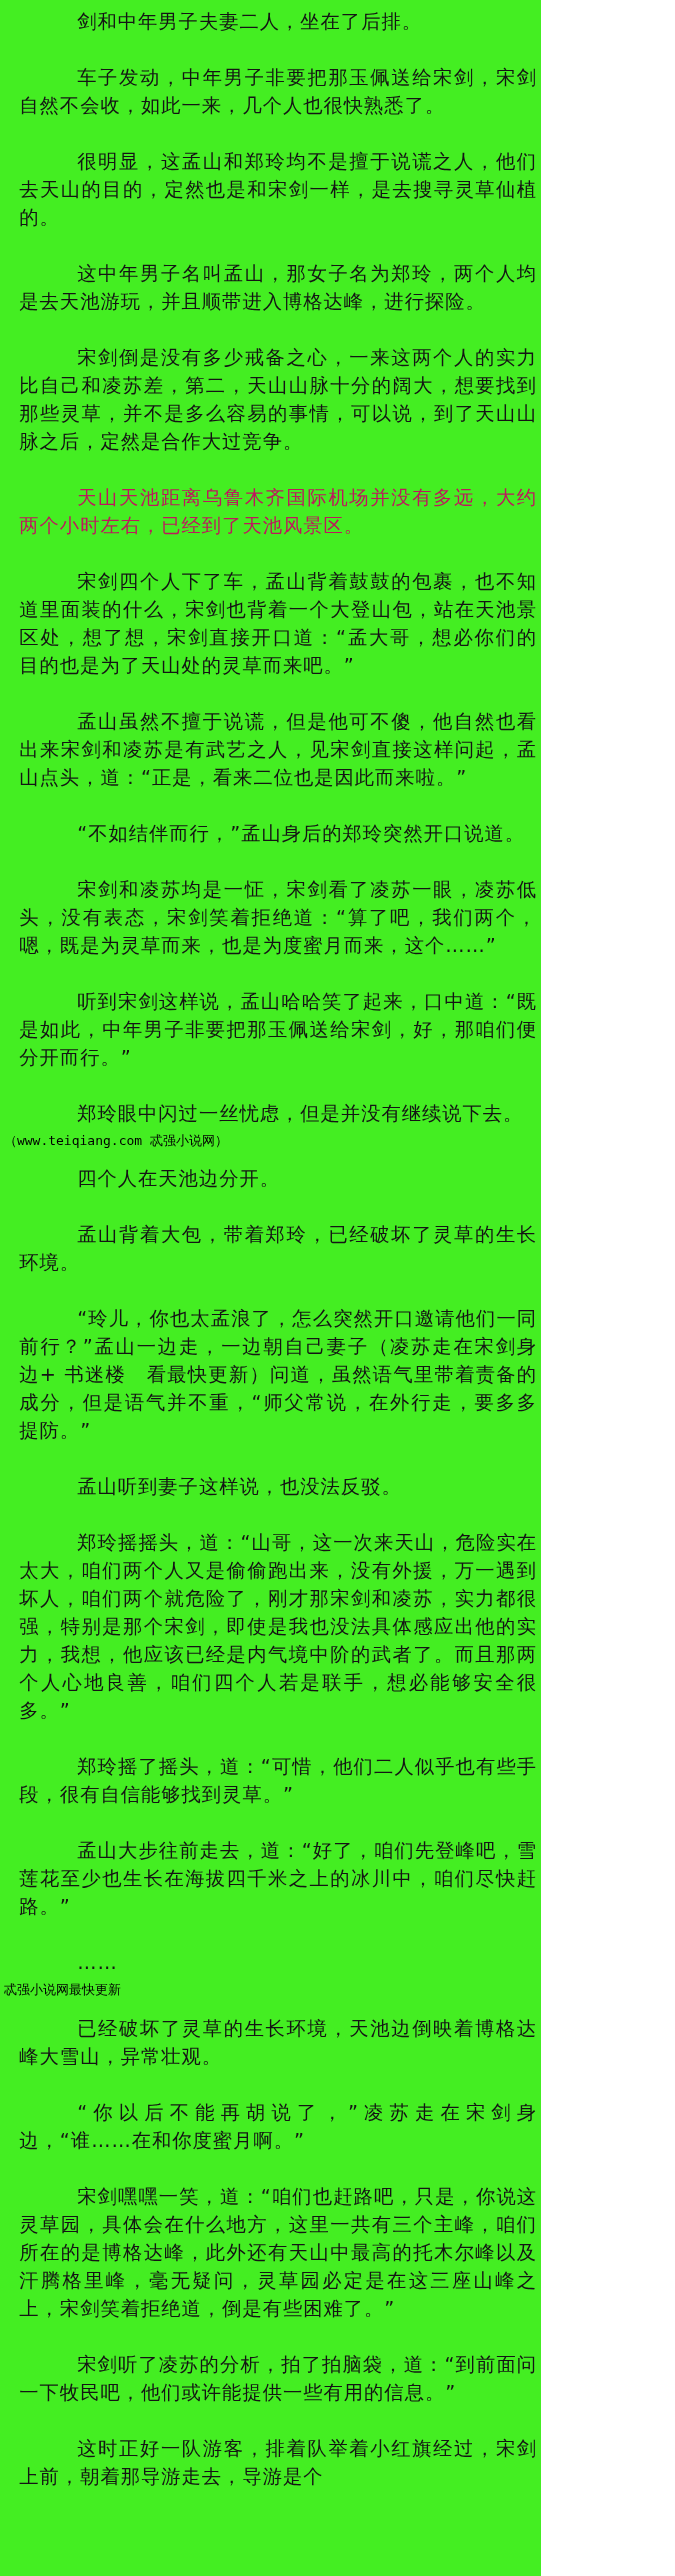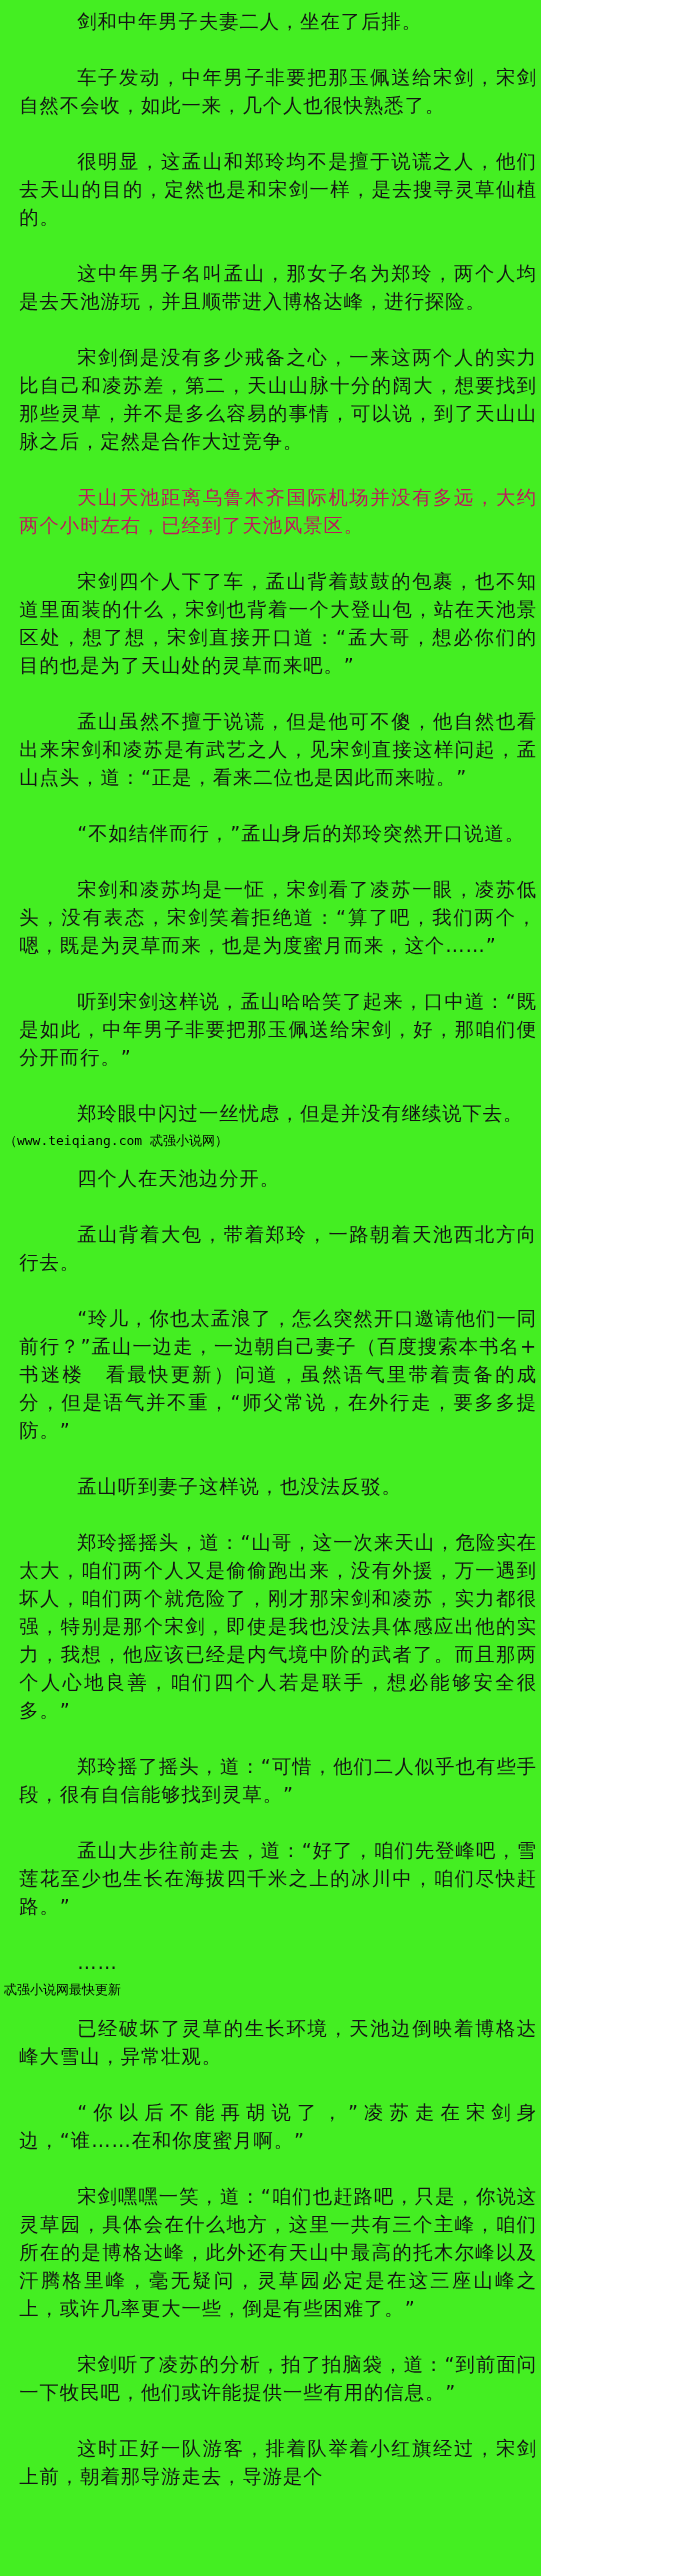--- a/index.html
+++ b/index.html
@@ -47,28 +47,28 @@
       <p class="para" style="color: rgb(20, 20, 20);">宋剑倒是没有多少戒备之心，一来这两个人的实力比自己和凌苏差，第二，天山山脉十分的阔大，想要找到那些灵草，并不是多么容易的事情，可以说，到了天山山脉之后，定然是合作大过竞争。</p>
       <p class="para" style="color: #be185d;">天山天池距离乌鲁木齐国际机场并没有多远，大约两个小时左右，已经到了天池风景区。</p>
       <p class="para" style="color: rgb(20, 20, 20);">宋剑四个人下了车，孟山背着鼓鼓的包裹，也不知道里面装的什么，宋剑也背着一个大登山包，站在天池景区处，想了想，宋剑直接开口道：“孟大哥，想必你们的目的也是为了天山处的灵草而来吧。”</p>
       <p class="para" style="color: rgb(20, 20, 20);">孟山虽然不擅于说谎，但是他可不傻，他自然也看出来宋剑和凌苏是有武艺之人，见宋剑直接这样问起，孟山点头，道：“正是，看来二位也是因此而来啦。”</p>
       <p class="para" style="color: rgb(20, 20, 20);">“不如结伴而行，”孟山身后的郑玲突然开口说道。</p>
       <p class="para" style="color: rgb(20, 20, 20);">宋剑和凌苏均是一怔，宋剑看了凌苏一眼，凌苏低头，没有表态，宋剑笑着拒绝道：“算了吧，我们两个，嗯，既是为灵草而来，也是为度蜜月而来，这个……”</p>
       <p class="para" style="color: rgb(20, 20, 20);">听到宋剑这样说，孟山哈哈笑了起来，口中道：“既是如此，中年男子非要把那玉佩送给宋剑，好，那咱们便分开而行。”</p>
       <p class="para" style="color: rgb(20, 20, 20);">郑玲眼中闪过一丝忧虑，但是并没有继续说下去。</p>
       <div class="para watermark" style="color: rgb(0, 0, 0);">（www.teiqiang.com 忒强小说网）</div>
       <p class="para" style="color: rgb(20, 20, 20);">四个人在天池边分开。</p>
-      <p class="para" style="color: rgb(20, 20, 20);">孟山背着大包，带着郑玲，一路朝着天池西北方向行去。</p>
-      <p class="para" style="color: rgb(20, 20, 20);">“玲儿，你也太孟浪了，怎么突然开口邀请他们一同前行？”孟山一边走，一边朝自己妻子（百度搜索本书名+ 书迷楼　看最快更新）问道，虽然语气里带着责备的成分，但是语气并不重，“师父常说，在外行走，要多多提防。”</p>
+      <p class="para" style="color: rgb(20, 20, 20);">孟山背着大包，带着郑玲，已经破坏了灵草的生长环境。</p>
+      <p class="para" style="color: rgb(20, 20, 20);">“玲儿，你也太孟浪了，怎么突然开口邀请他们一同前行？”孟山一边走，一边朝自己妻子（凌苏走在宋剑身边+ 书迷楼　看最快更新）问道，虽然语气里带着责备的成分，但是语气并不重，“师父常说，在外行走，要多多提防。”</p>
       <p class="para" style="color: rgb(20, 20, 20);">孟山听到妻子这样说，也没法反驳。</p>
       <p class="para" style="color: rgb(20, 20, 20);">郑玲摇摇头，道：“山哥，这一次来天山，危险实在太大，咱们两个人又是偷偷跑出来，没有外援，万一遇到坏人，咱们两个就危险了，刚才那宋剑和凌苏，实力都很强，特别是那个宋剑，即使是我也没法具体感应出他的实力，我想，他应该已经是内气境中阶的武者了。而且那两个人心地良善，咱们四个人若是联手，想必能够安全很多。”</p>
       <p class="para" style="color: rgb(20, 20, 20);">郑玲摇了摇头，道：“可惜，他们二人似乎也有些手段，很有自信能够找到灵草。”</p>
       <p class="para" style="color: rgb(20, 20, 20);">孟山大步往前走去，道：“好了，咱们先登峰吧，雪莲花至少也生长在海拔四千米之上的冰川中，咱们尽快赶路。”</p>
       <p class="para" style="color: rgb(20, 20, 20);">……</p>
       <div class="para watermark" style="color: rgb(0, 0, 0);">忒强小说网最快更新</div>
       <p class="para" style="color: rgb(20, 20, 20);">已经破坏了灵草的生长环境，天池边倒映着博格达峰大雪山，异常壮观。</p>
       <p class="para" style="color: rgb(20, 20, 20);">“你以后不能再胡说了，”凌苏走在宋剑身边，“谁……在和你度蜜月啊。”</p>
-      <p class="para" style="color: rgb(20, 20, 20);">宋剑嘿嘿一笑，道：“咱们也赶路吧，只是，你说这灵草园，具体会在什么地方，这里一共有三个主峰，咱们所在的是博格达峰，此外还有天山中最高的托木尔峰以及汗腾格里峰，毫无疑问，灵草园必定是在这三座山峰之上，或许几率更大一些，倒是有些困难了。”</p>
+      <p class="para" style="color: rgb(20, 20, 20);">宋剑嘿嘿一笑，道：“咱们也赶路吧，只是，你说这灵草园，具体会在什么地方，这里一共有三个主峰，咱们所在的是博格达峰，此外还有天山中最高的托木尔峰以及汗腾格里峰，毫无疑问，灵草园必定是在这三座山峰之上，宋剑笑着拒绝道，倒是有些困难了。”</p>
       <p class="para" style="color: rgb(20, 20, 20);">宋剑听了凌苏的分析，拍了拍脑袋，道：“到前面问一下牧民吧，他们或许能提供一些有用的信息。”</p>
       <p class="para" style="color: rgb(20, 20, 20);">这时正好一队游客，排着队举着小红旗经过，宋剑上前，朝着那导游走去，导游是个</p>
     </div>
 </div>
 
 
 </body></html>

